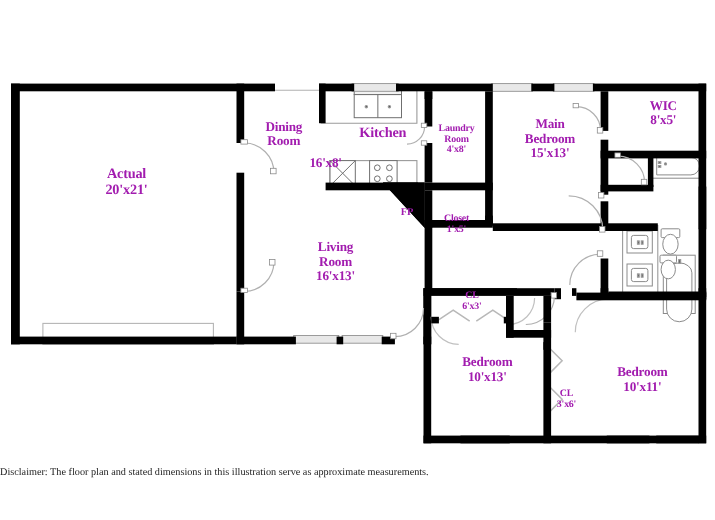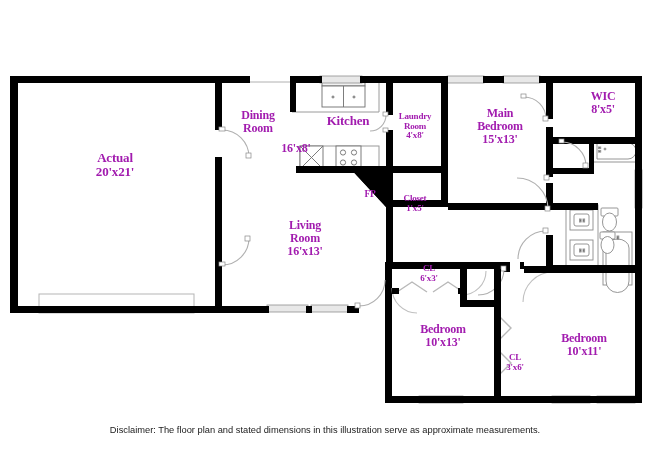--- a/index.html
+++ b/index.html
@@ -38,22 +38,22 @@
   .room-label .rl-dim  { display: block; }
   .sz-lg  { font-size: 13px; }
   .sz-md  { font-size: 12px; }
   .sz-xs  { font-size: 9px; }
   .sz-fp  { font-size: 9.5px; }
   .disclaimer {
     position: absolute;
     left: 0;
     top: 424px;
     width: 650px;
-    text-align: center;
-    font-family: Liberation Sans, sans-serif;
+    text-align: left;
+    font-family: Liberation Serif, serif;
     font-size: 9.3px;
     line-height: 1.45;
     color: #1a1a1a;
   }
   .disclaimer span { display: block; }
 </style>
 </head>
 <body>
 
 <div id="plan-root">

